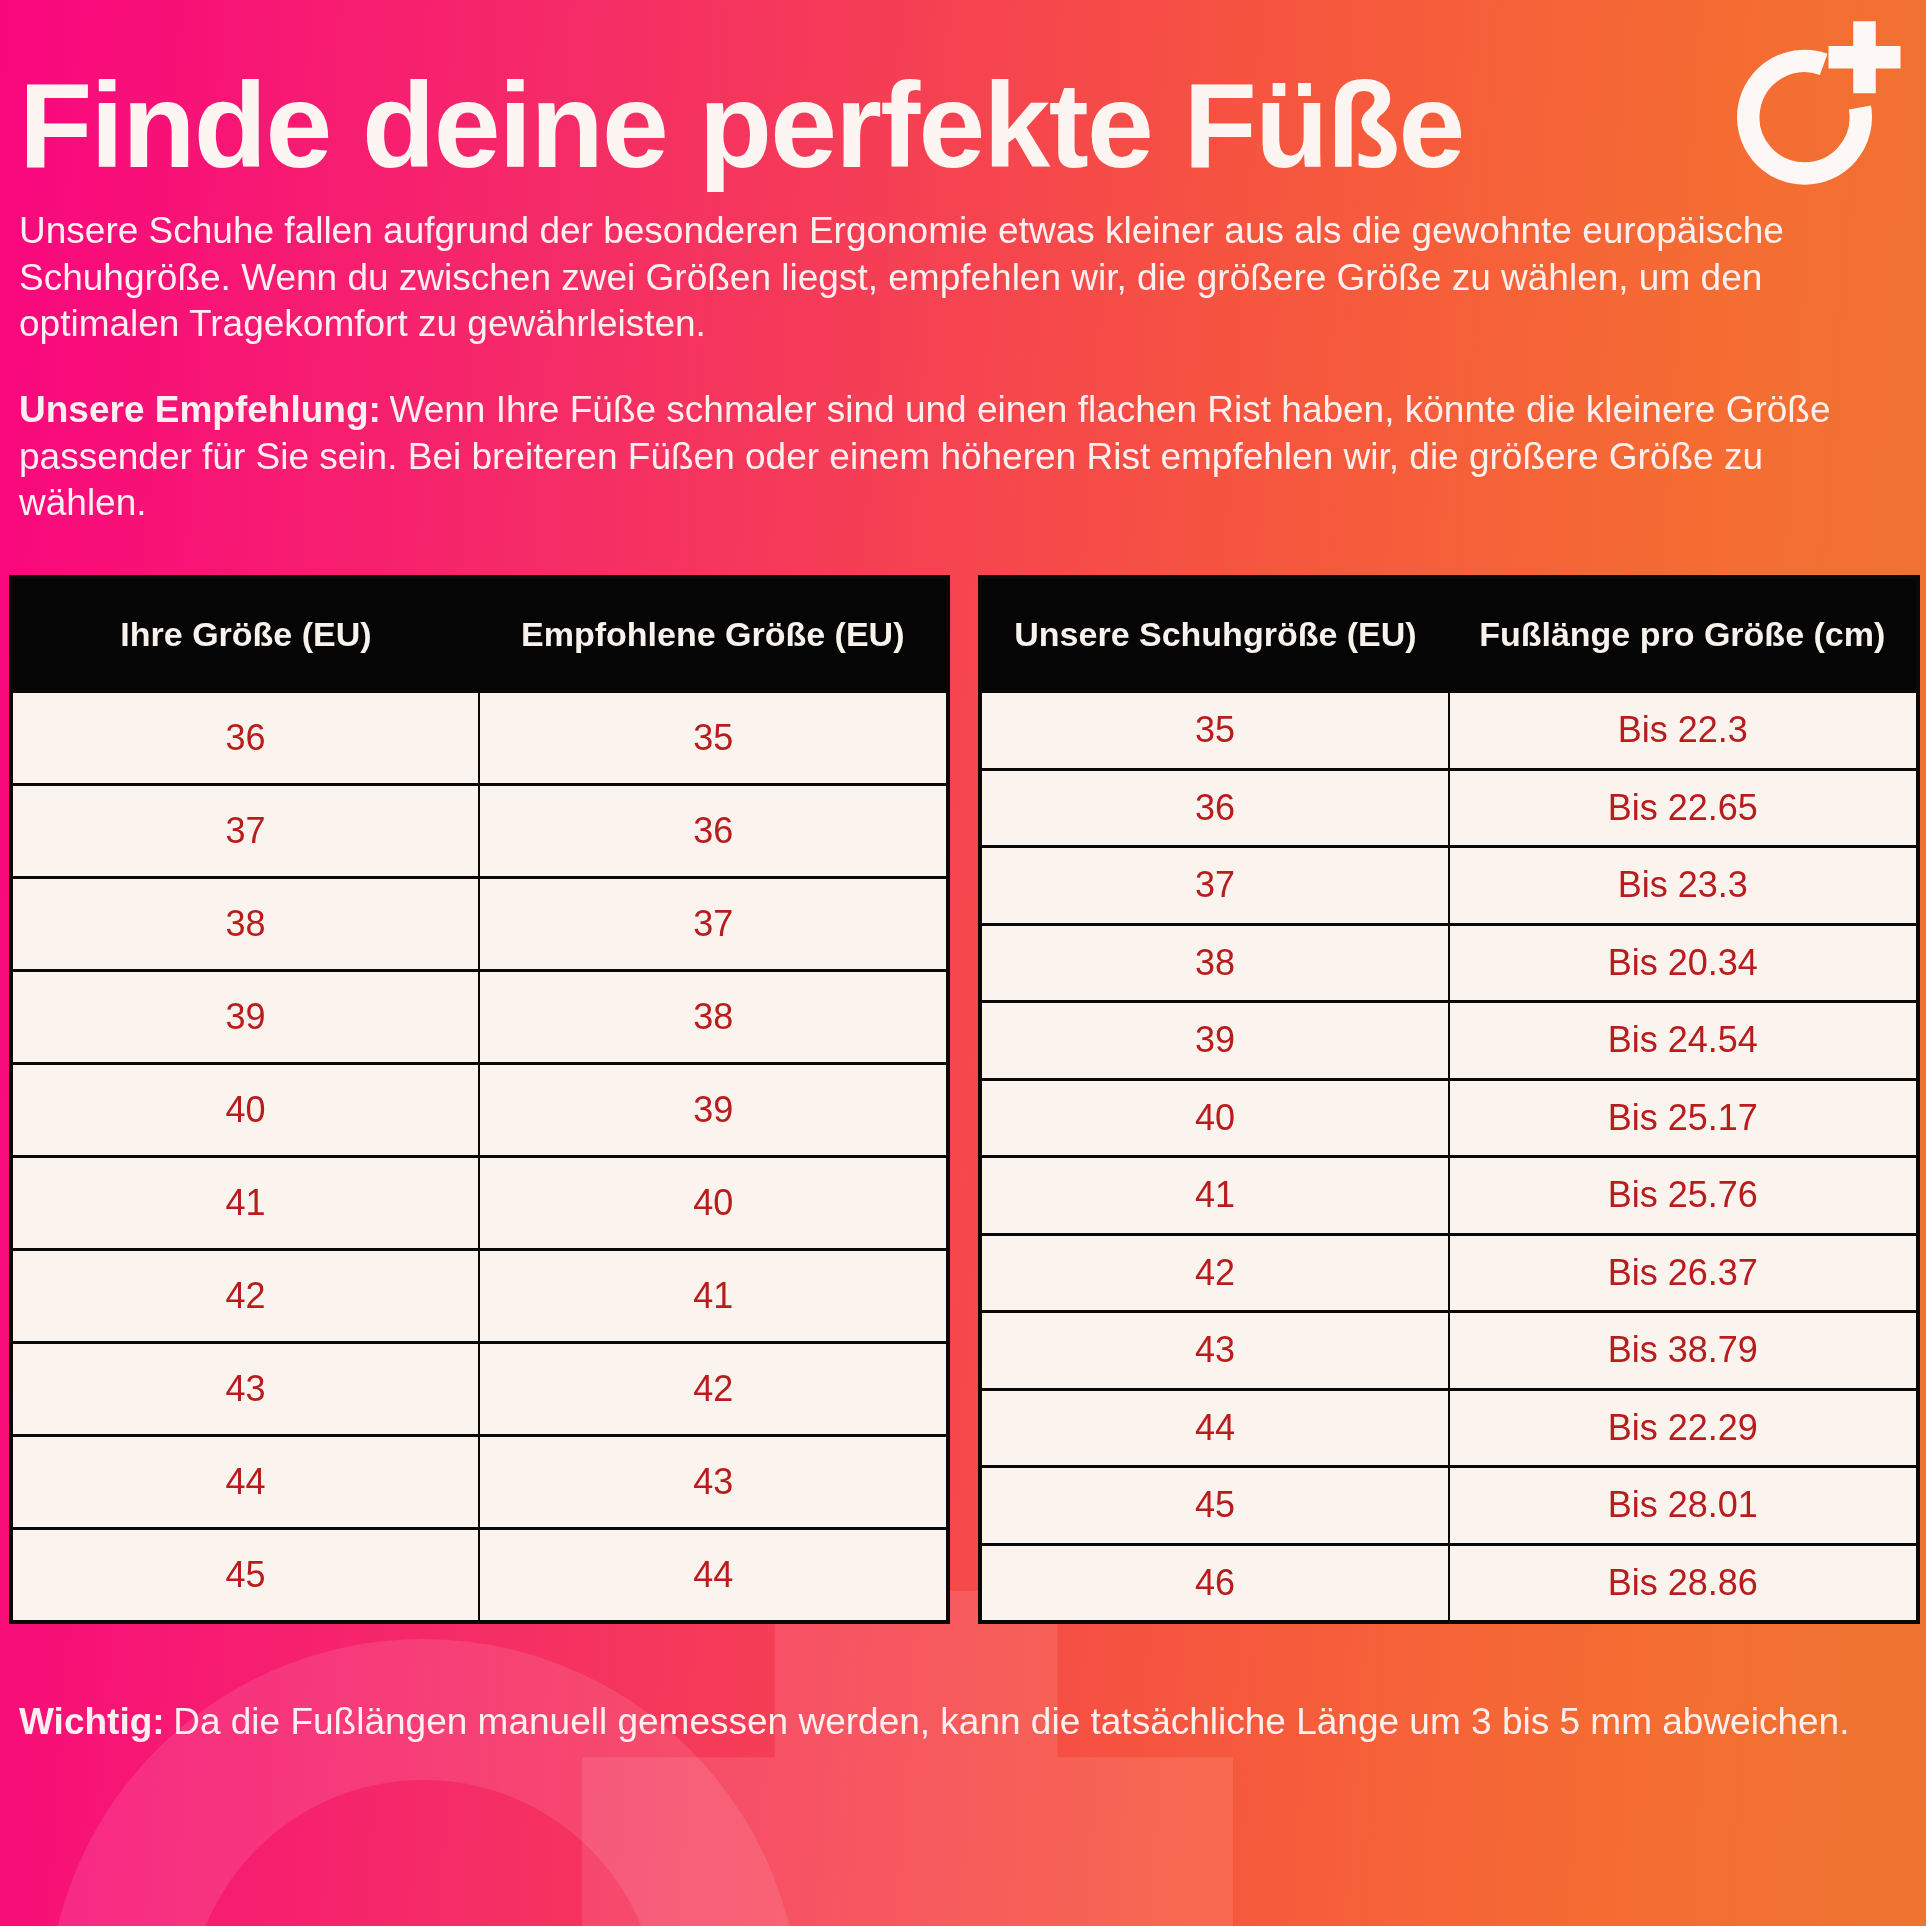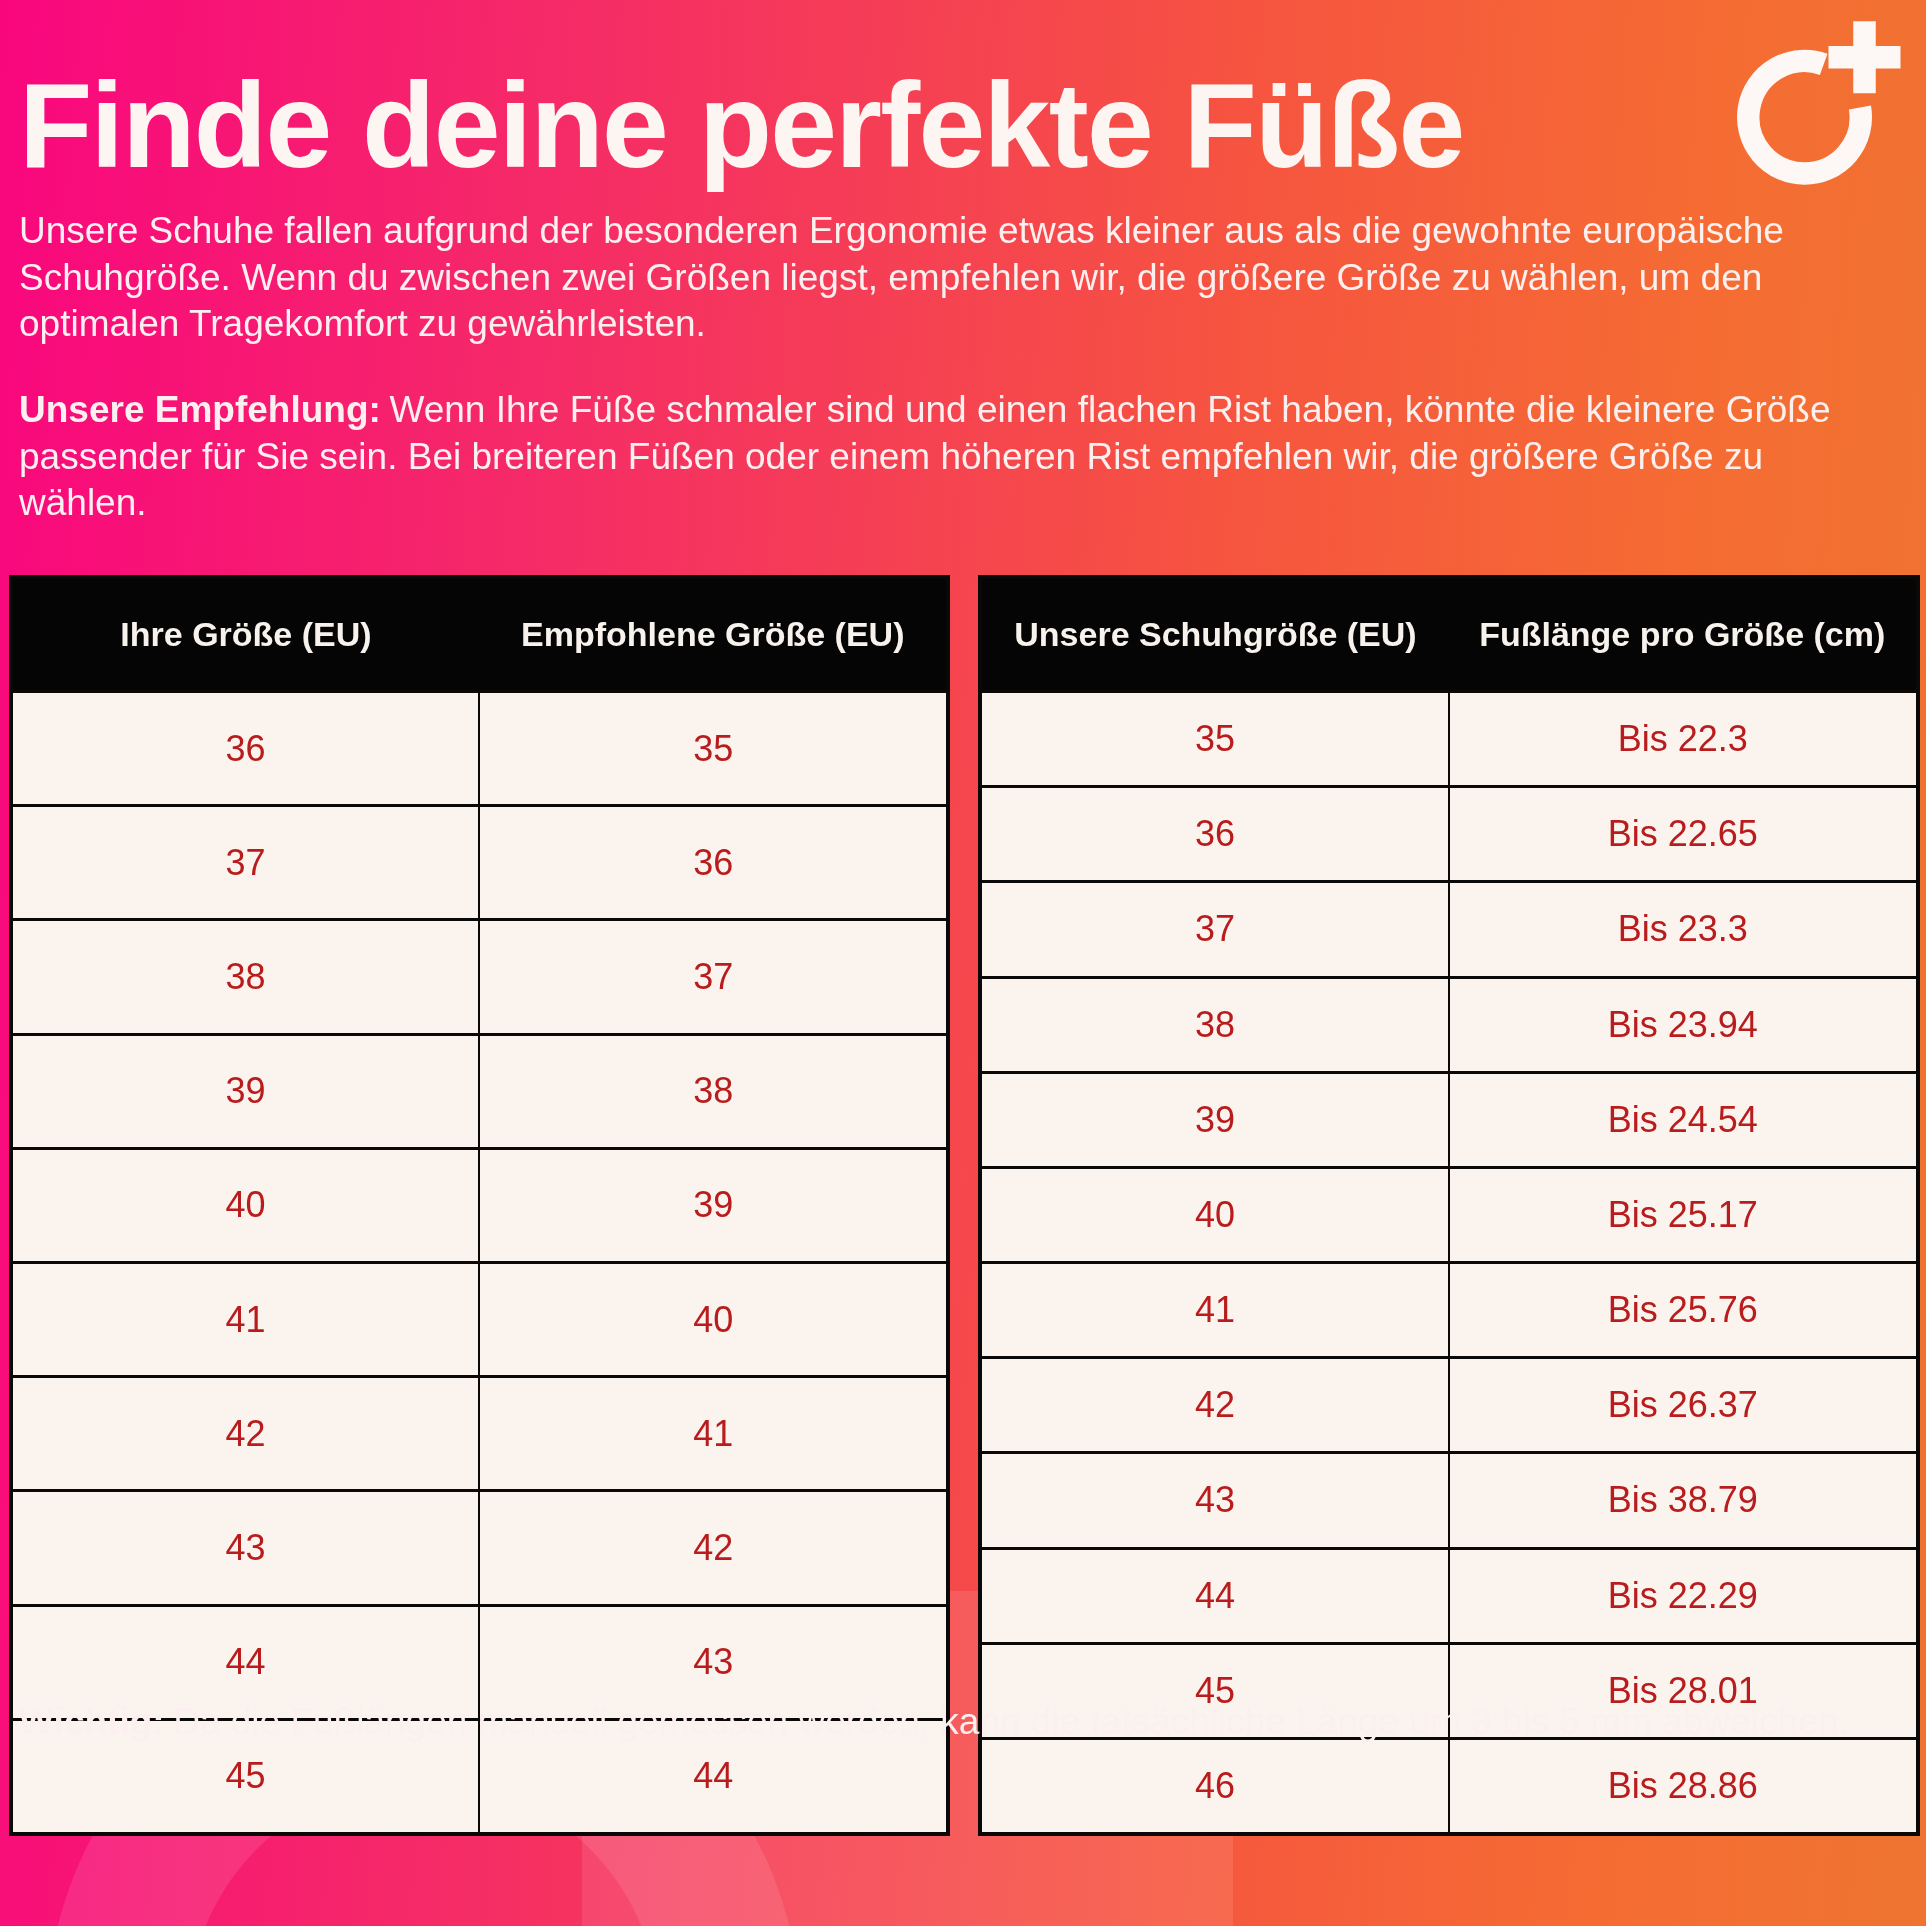--- a/index.html
+++ b/index.html
@@ -24,21 +24,21 @@
     position:absolute;left:19px;width:1823px;
     margin:0;
     font-size:37px;line-height:1.26;color:#fbf0ef;
   }
   .para .plabel{font-weight:bold;padding-right:8.6px;}
   .intro{top:208px;}
   .reco{top:387px;}
   .note{top:1699px;width:1841px;}
   
   .tables{
-    position:absolute;left:8.6px;top:575px;width:1911px;height:1261px;
+    position:absolute;left:8.6px;top:575px;width:1911px;height:1049px;
     display:flex;gap:28px;
   }
   .sgtable{
     flex:1;display:flex;flex-direction:column;
     border:4.3px solid #0a0908;background:#faf3ee;
     box-sizing:border-box;
   }
   .thead{
     height:111px;flex:0 0 111px;display:flex;background:#060505;
   }
@@ -141,21 +141,21 @@
         <div class="trow">
           <div class="cell">36</div>
           <div class="cell">Bis 22.65</div>
         </div>
         <div class="trow">
           <div class="cell">37</div>
           <div class="cell">Bis 23.3</div>
         </div>
         <div class="trow">
           <div class="cell">38</div>
-          <div class="cell">Bis 23.94</div>
+          <div class="cell">Bis 20.34</div>
         </div>
         <div class="trow">
           <div class="cell">39</div>
           <div class="cell">Bis 24.54</div>
         </div>
         <div class="trow">
           <div class="cell">40</div>
           <div class="cell">Bis 25.17</div>
         </div>
         <div class="trow">

